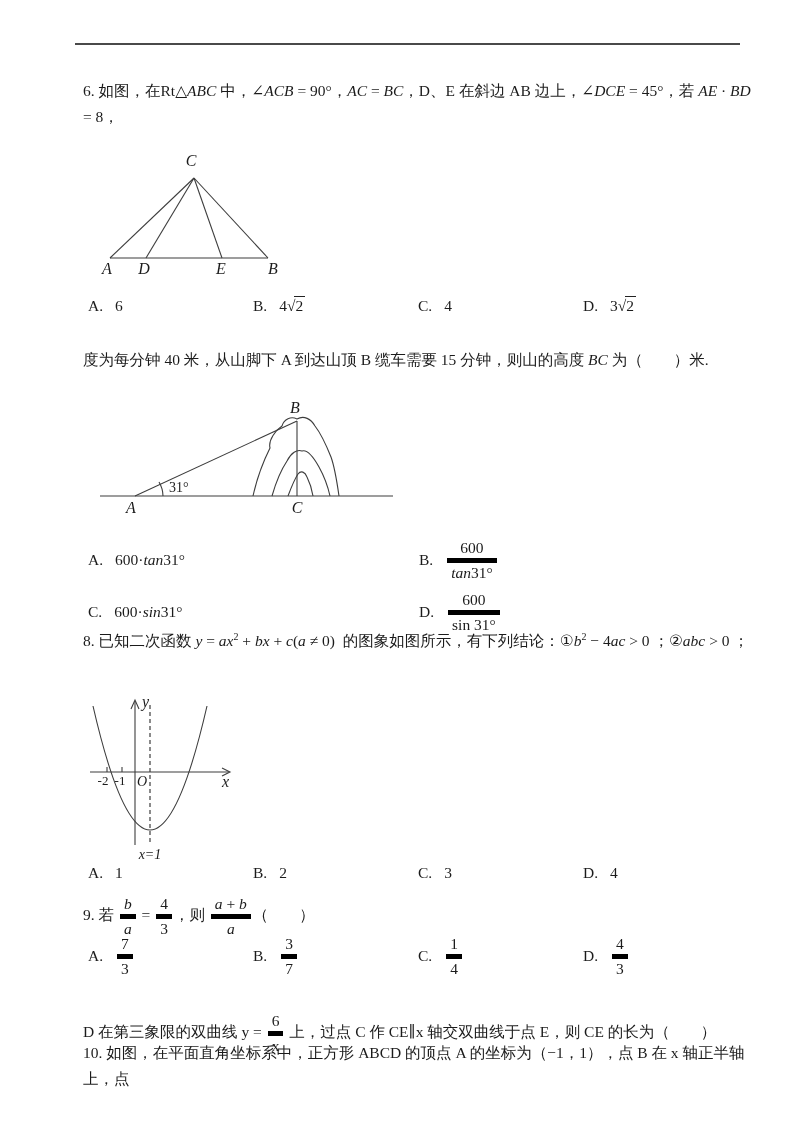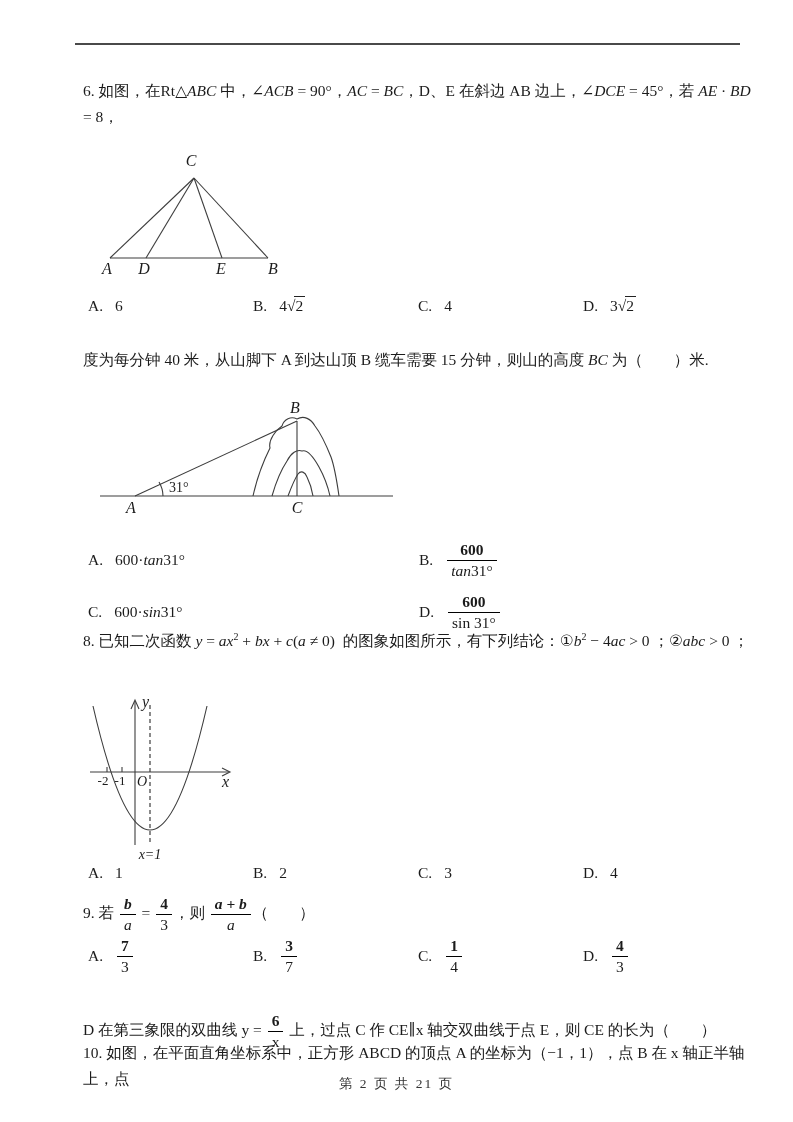--- a/index.html
+++ b/index.html
@@ -6,21 +6,21 @@
   .page{
     position:relative;width:793px;height:1122px;background:#fff;overflow:hidden;
     font-family:"Liberation Serif","DejaVu Serif","DejaVu Sans",serif;
     font-size:15.5px;color:#1b1b1b;
   }
   .top-rule{position:absolute;left:75px;top:43px;width:665px;height:2px;background:#4a4a4a;}
   .line{position:absolute;left:68px;width:678px;line-height:26px;white-space:pre-wrap;margin-left:15px;}
   .it{font-style:italic;}
   sup{font-size:10px;line-height:0;}
   .frac{display:inline-block;vertical-align:middle;text-align:center;line-height:1.15;margin:0 2px;}
-  .frac .num{display:block;border-bottom:1px solid #000000;padding:0 4px 1px 4px;font-weight:bold;}
+  .frac .num{display:block;border-bottom:5px solid #000000;padding:0 4px 1px 4px;}
   .frac .den{display:block;padding:1px 4px 0 4px;}
   .sqrt{display:inline-block;white-space:nowrap;}
   .sqrt .rad{letter-spacing:-1px;}
   .sqrt .radicand{border-top:1px solid #222;padding:0 2px 0 1px;}
   .opts{position:absolute;left:88px;width:662px;display:flex;align-items:center;height:30px;}
   .opt{display:flex;align-items:center;width:165px;}
   .opts.two .opt{width:332px;}
   .olabel{margin-right:12px;}
   .oval{white-space:pre-wrap;}
   .fig{position:absolute;}
@@ -164,15 +164,14 @@
       </div>
     <div class="opt">
         <span class="olabel">D.</span>
         <span class="oval"><span class="frac"><span class="num"><span>4</span></span><span class="den"><span>3</span></span></span></span>
       </div>
   </div>
 
   <div class="line" style="top:1040px"><span>10. 如图，在平面直角坐标系中，正方形 ABCD 的顶点 A 的坐标为（−1，1），点 B 在 x 轴正半轴上，点</span></div>
   <div class="line" style="top:1012px"><span>D 在第三象限的双曲线 y = </span><span class="frac"><span class="num"><span>6</span></span><span class="den"><span>x</span></span></span><span> 上，过点 C 作 CE∥x 轴交双曲线于点 E，则 CE 的长为（　　）</span></div>
 
-  <div class="footer">第 2 页 共 21 页</div>
 
 </div>
 
 </body></html>

